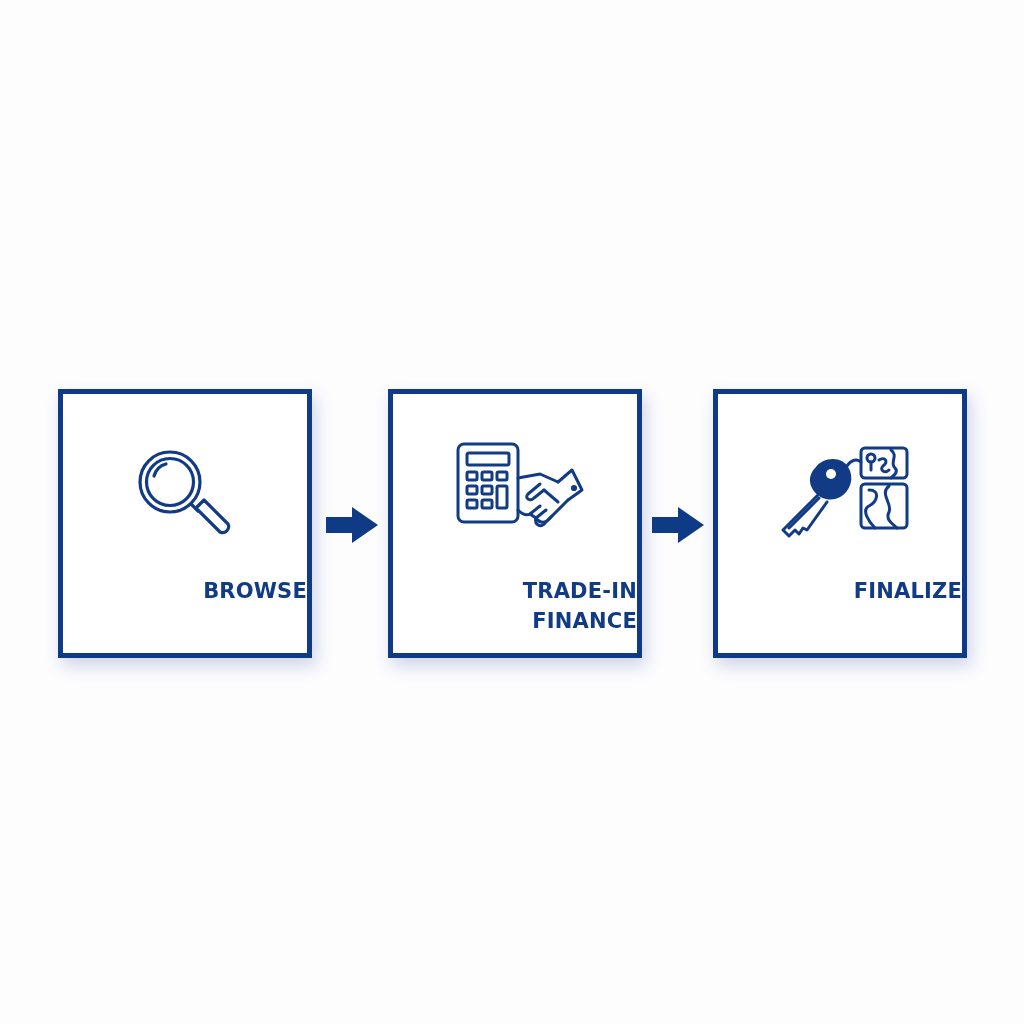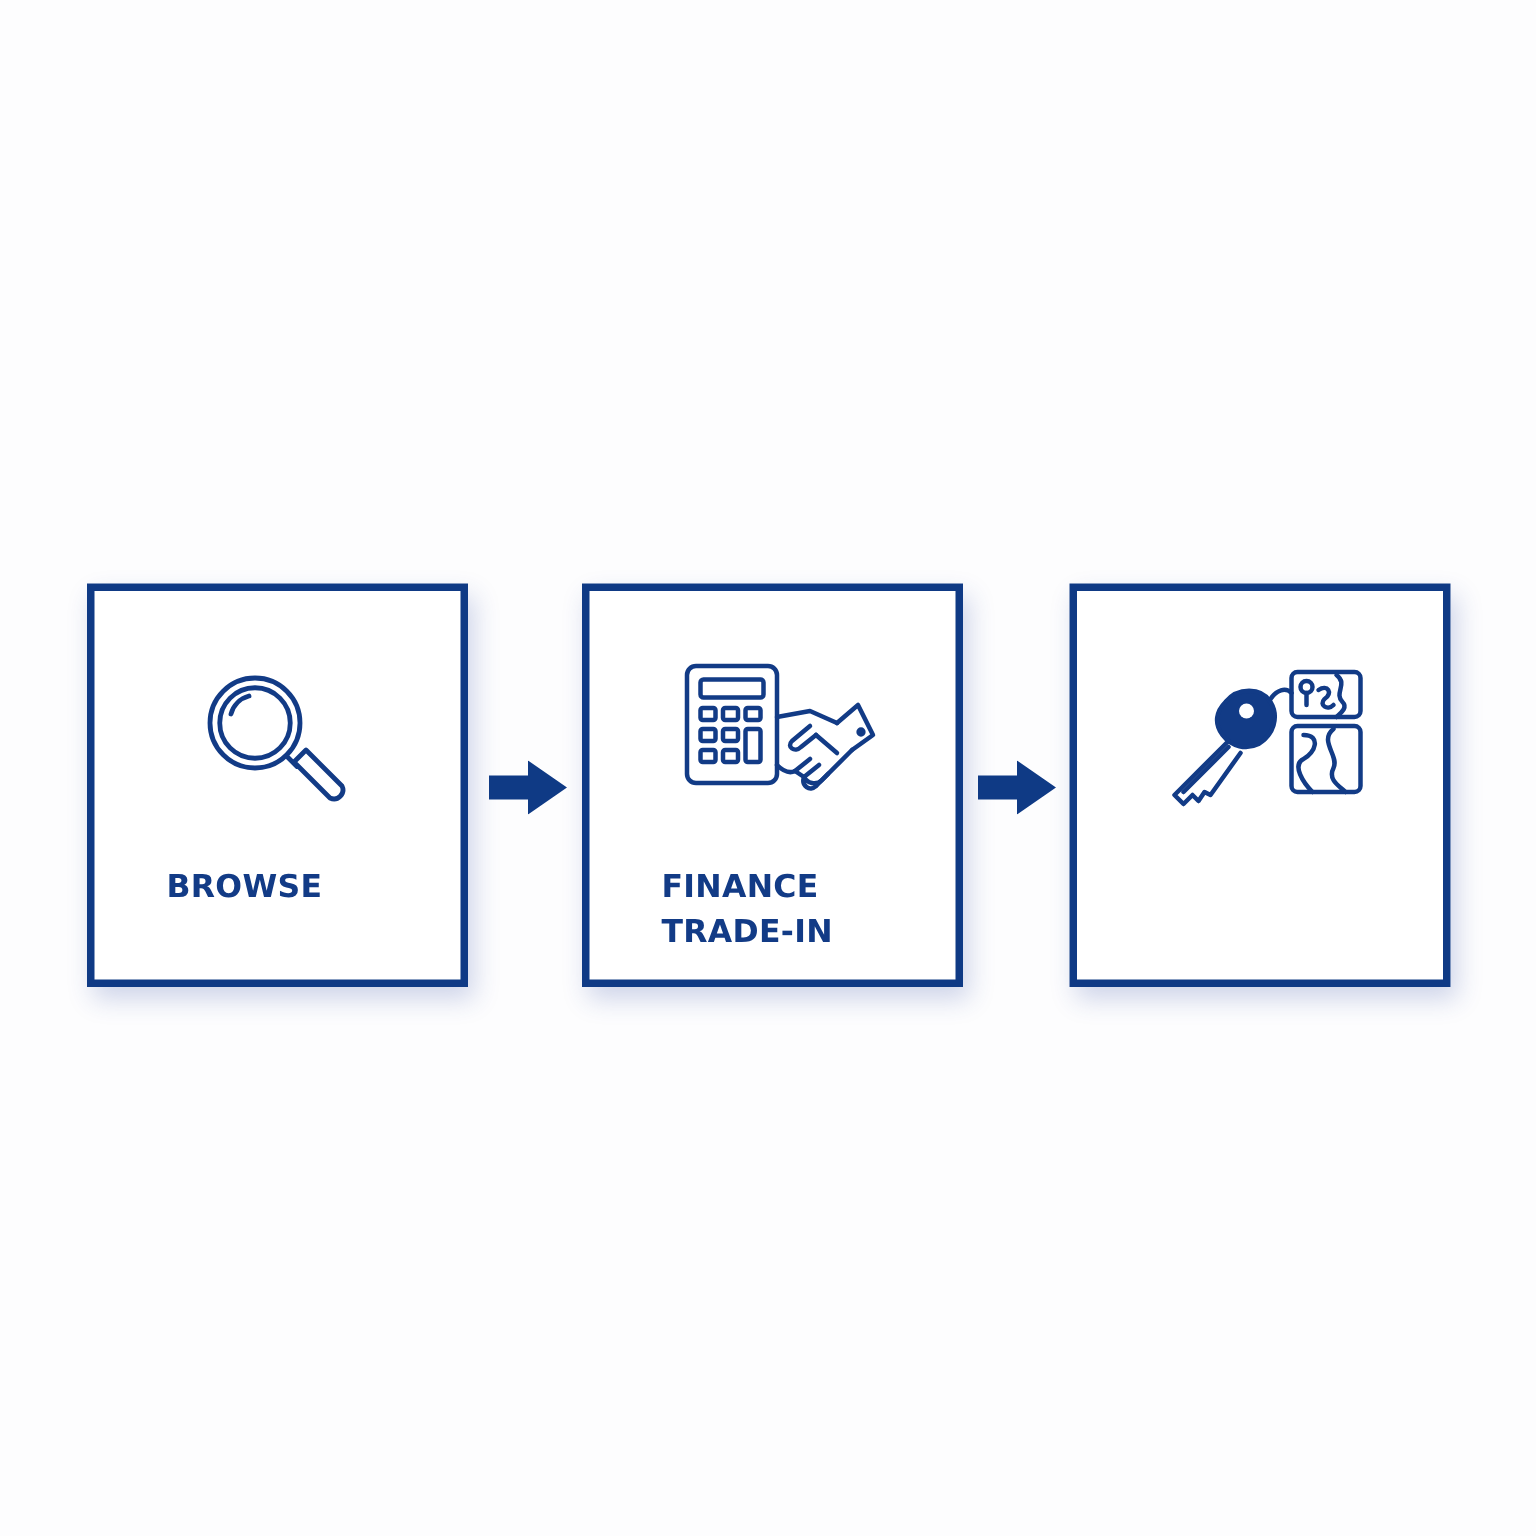--- a/index.html
+++ b/index.html
@@ -1,21 +1,21 @@
 <!DOCTYPE html>
 <html><head>
 <meta charset="utf-8">
 <style>
   html, body { margin:0; padding:0; }
   body { width:1024px; height:1024px; background:#fdfdfe; position:relative; overflow:hidden;
          font-family:"DejaVu Sans", sans-serif; }
   .step { position:absolute; top:389px; width:244px; height:259px; background:#ffffff;
           border:5px solid #0f3a85; box-shadow: 4px 8px 16px rgba(40,70,160,0.22); }
   .step .icon { position:absolute; left:50%; top:36px; transform:translateX(-50%); width:130px; height:130px; }
-  .step .label { position:absolute; left:16px; right:0; top:182px; text-align:left; color:#123b86;
+  .step .label { position:absolute; left:16px; right:0; top:182px; text-align:right; color:#123b86;
                  font-weight:bold; font-size:21px; line-height:30px; letter-spacing:0.2px;padding-left:32px; }
   .arrow { position:absolute; top:507px; width:52px; height:36px; }
 </style>
 </head>
 <body>
 
 <div class="step" style="left:58px;">
   <svg class="icon" viewBox="0 0 130 130">
     <g fill="none" stroke="#123b86" stroke-width="3.2" stroke-linecap="round" stroke-linejoin="round">
       <circle cx="50" cy="52" r="30"></circle>
@@ -53,22 +53,22 @@
       <path d="M128 70 L108 90 C104 94 98 92 96 88"></path>
       <path d="M100 54 L88 64 C84 68 90 72 94 68 L104 60"></path>
       <path d="M104 60 L118 72"></path>
       <path d="M78 80 C82 84 86 86 90 84 L96 88 C94 94 100 98 104 94"></path>
       <path d="M90 84 L100 76"></path>
       <path d="M96 88 L106 80"></path>
       <path d="M104 94 L112 86"></path>
     </g>
   </svg>
   <div class="label">
+    <div>TRADE-IN</div>
     <div>FINANCE</div>
-    <div>TRADE-IN</div>
   </div>
 </div>
 
 <svg class="arrow" style="left:652px;" viewBox="0 0 52 36">
   <path d="M0 10 H26 V0 L52 18 L26 36 V26 H0 Z" fill="#0f3a85"></path>
 </svg>
 
 <div class="step" style="left:713px;">
   <svg class="icon" viewBox="0 0 150 130" style="width:150px;">
     <g fill="none" stroke="#123b86" stroke-width="3" stroke-linecap="round" stroke-linejoin="round">
@@ -86,14 +86,15 @@
       <path d="M106 32 L106 40"></path>
       <path d="M114 30 C120 26 124 32 118 36 C114 40 120 44 124 40"></path>
       <path d="M126 20 C134 26 124 32 130 38 C134 42 128 46 126 48"></path>
 
       <rect x="96" y="54" width="46" height="44" rx="4"></rect>
       <path d="M104 60 C116 60 112 72 104 76 C96 80 104 92 110 98"></path>
       <path d="M124 56 C114 64 128 74 124 82 C120 90 128 94 132 98"></path>
     </g>
   </svg>
   <div class="label">
+    <div>FINALIZE</div>
   </div>
 </div>
 
 </body></html>

